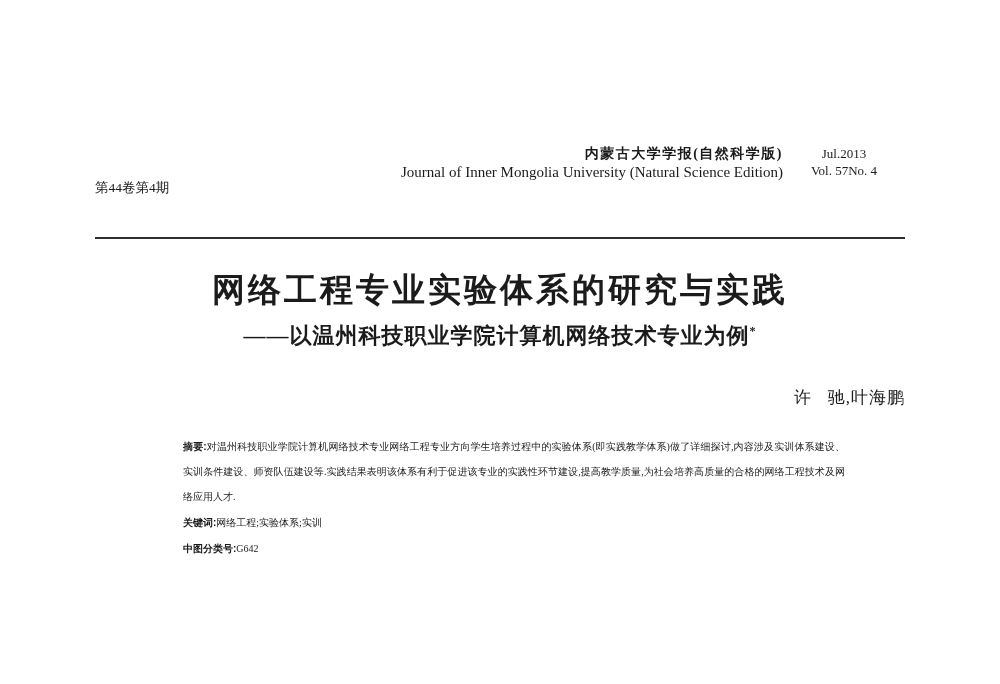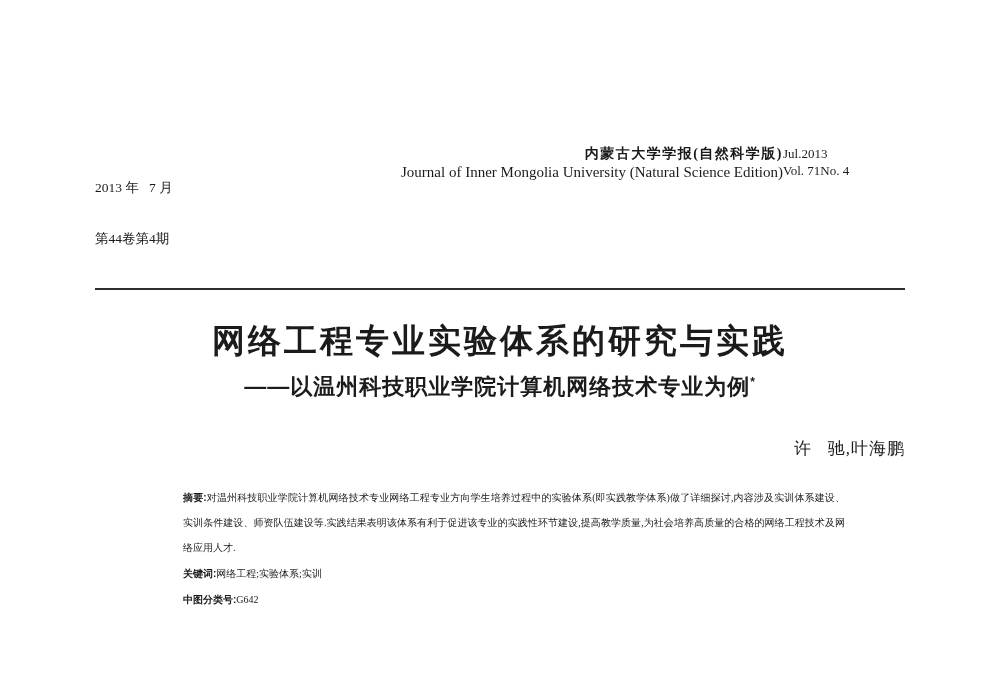--- a/index.html
+++ b/index.html
@@ -45,42 +45,42 @@
   .jt-en {
     font-size: 15px;
     margin-top: 1px;
     font-family: "Liberation Serif", serif;
   }
   .jh-right {
     width: 122px;
     font-size: 13px;
     line-height: 17px;
   }
-  .jr-row { display: flex; justify-content: flex-start; }
+  .jr-row { display: flex; justify-content: center; }
 
   .header-rule {
     border: none;
     border-bottom: 2px solid #2f2f2f;
     margin-top: 7px;
   }
 
   
   .article-title {
     margin-top: 33px;
     text-align: center;
     font-family: "Liberation Sans", sans-serif;
     font-weight: bold;
     font-size: 33px;
     letter-spacing: 3px;
     line-height: 36px;
   }
   .article-subtitle {
     margin-top: 10px;
     text-align: center;
-    font-family: Liberation Sans, sans-serif;
+    font-family: Liberation Serif, serif;
     font-weight: bold;
     font-size: 22px;
     letter-spacing: 1px;
     line-height: 26px;
   }
   .article-subtitle sup {
     font-size: 12px;
     vertical-align: super;
   }
 
@@ -113,34 +113,33 @@
   .ab-row { margin-top: 1px; text-align: left; }
 </style>
 </head>
 <body>
 
 <div class="page">
   <div class="content">
 
     <div class="journal-header">
       <div class="jh-left">
-        <div>2013 年   7 月</div>
         <div>第44卷第4期</div>
       </div>
       <div class="jh-center">
         <div class="jt-cn">内蒙古大学学报(自然科学版)</div>
         <div class="jt-en">Journal of Inner Mongolia University (Natural Science Edition)</div>
       </div>
       <div class="jh-right">
         <div class="jr-row">
           <span>Jul.</span>
           <span>2013</span>
         </div>
         <div class="jr-row">
-          <span>Vol. 71</span>
+          <span>Vol. 57</span>
           <span>No. 4</span>
         </div>
       </div>
     </div>
 
     <hr class="header-rule">
 
     <h1 class="article-title">网络工程专业实验体系的研究与实践</h1>
     <h2 class="article-subtitle"><span>——以温州科技职业学院计算机网络技术专业为例</span><sup>*</sup></h2>
 

